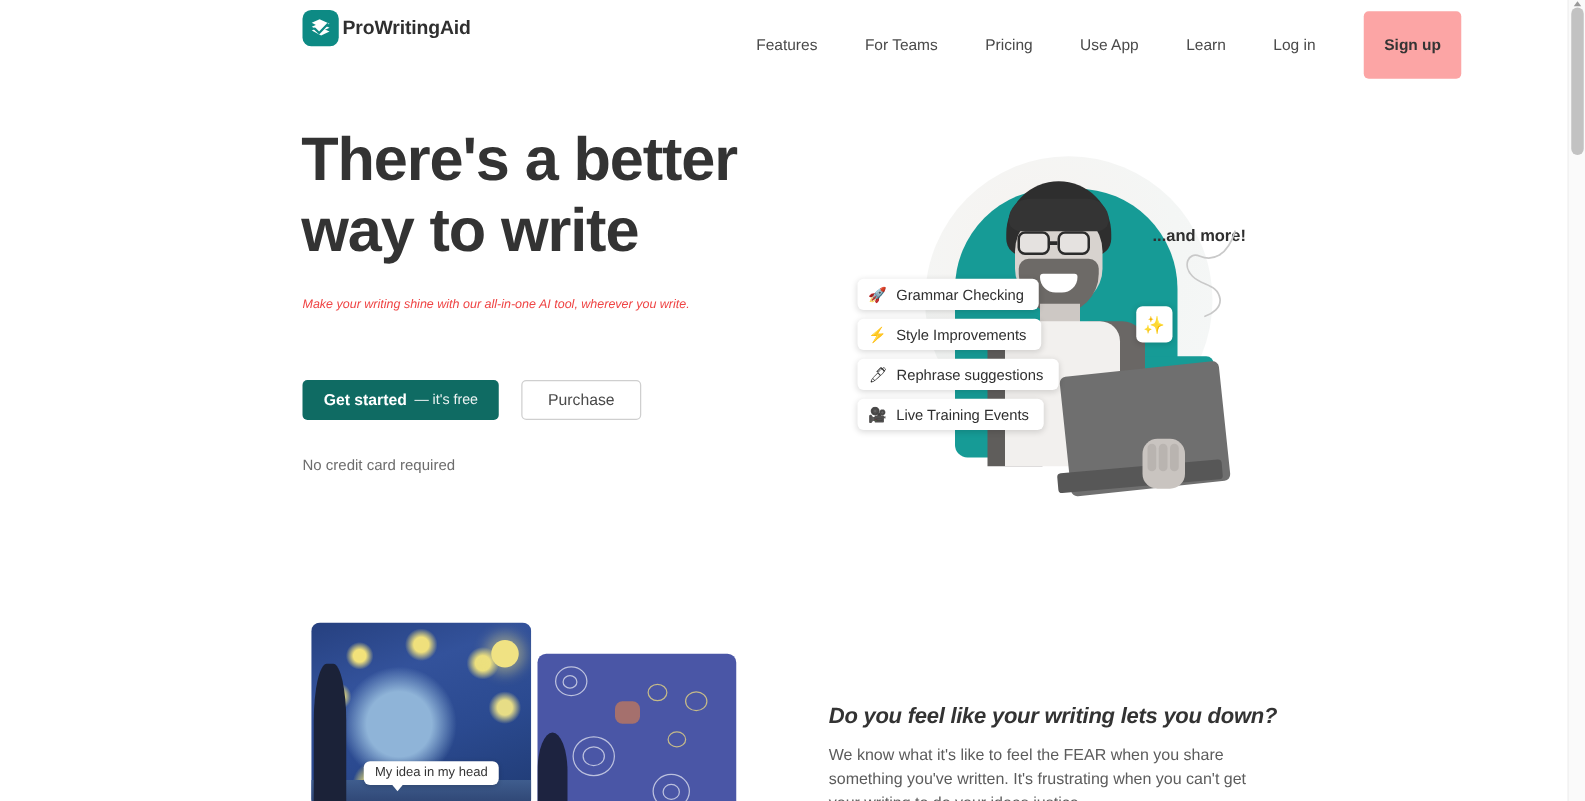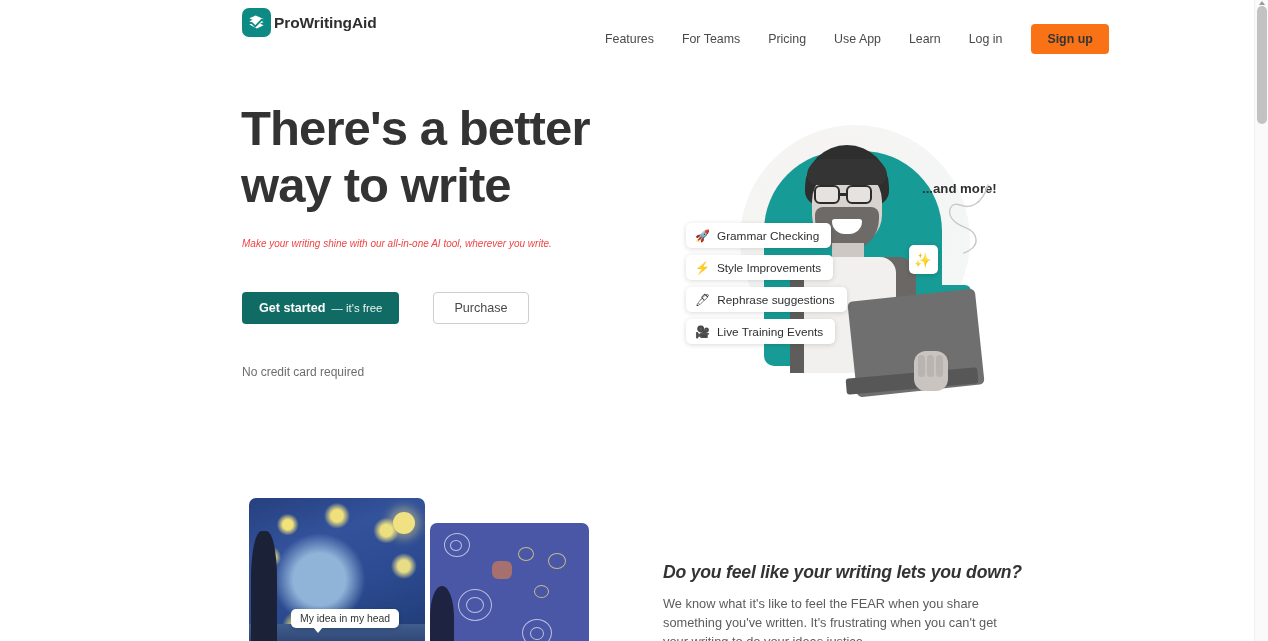--- a/index.html
+++ b/index.html
@@ -56,39 +56,39 @@
     font-size: 15.5px;
     font-weight: bold;
     color: #2f2f2f;
     letter-spacing: -0.1px;
     white-space: nowrap;
   }
 
   .nav {
     position: absolute;
     left: 605px;
-    top: 24px;
+    top: 9px;
     display: flex;
     align-items: center;
-    gap: 2px;
+    gap: 12px;
   }
   .nav a {
     font-size: 12.4px;
     color: #4a4a4a;
     text-decoration: none;
     padding: 7px 13px;
     white-space: nowrap;
   }
   .nav a:first-child { padding-left: 0; }
   .nav-signup {
     margin-left: 14px;
-    background: #f97316;
+    background: #fca5a5;
     color: #343434 !important;
     border-radius: 4px;
-    padding: 8px 16px !important;
+    padding: 20px 16px !important;
     font-weight: bold;
     font-size: 12.4px;
   }
 
   
   .hero-title {
     position: absolute;
     left: 241px;
     top: 100px;
     width: 430px;
@@ -106,24 +106,24 @@
     width: 335px;
     font-size: 10px;
     line-height: 23px;
     color: #ef4444;
     font-style: italic;
   }
 
   .cta-row {
     position: absolute;
     left: 242px;
-    top: 292px;
+    top: 304px;
     display: flex;
     align-items: flex-end;
-    gap: 34px;
+    gap: 18px;
   }
   .btn-primary {
     background: #0f6b63;
     color: #ffffff;
     border: none;
     border-radius: 4px;
     padding: 0 17px;
     height: 32px;
     display: flex;
     align-items: center;

